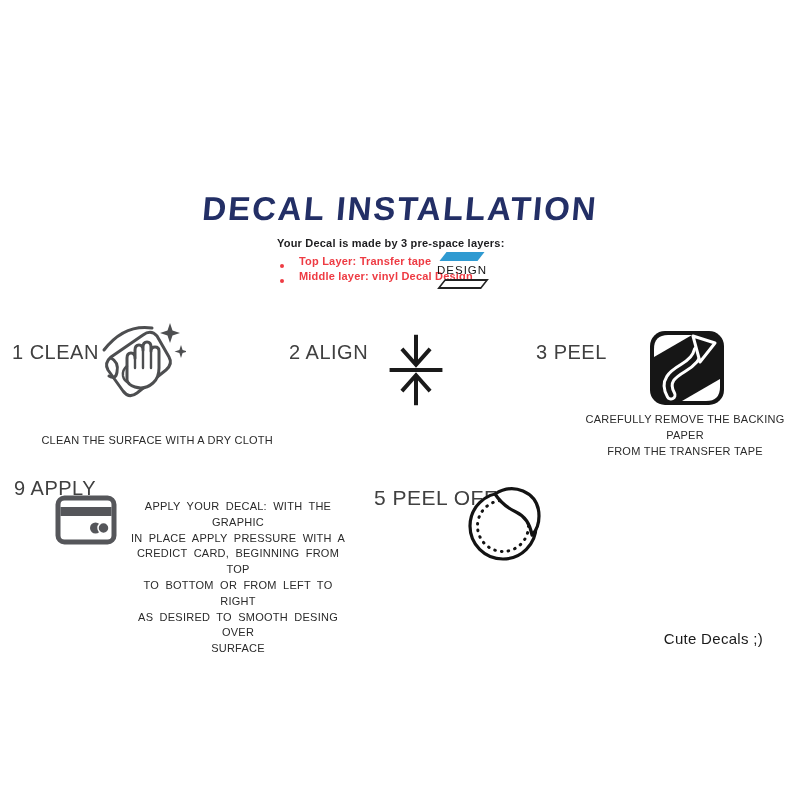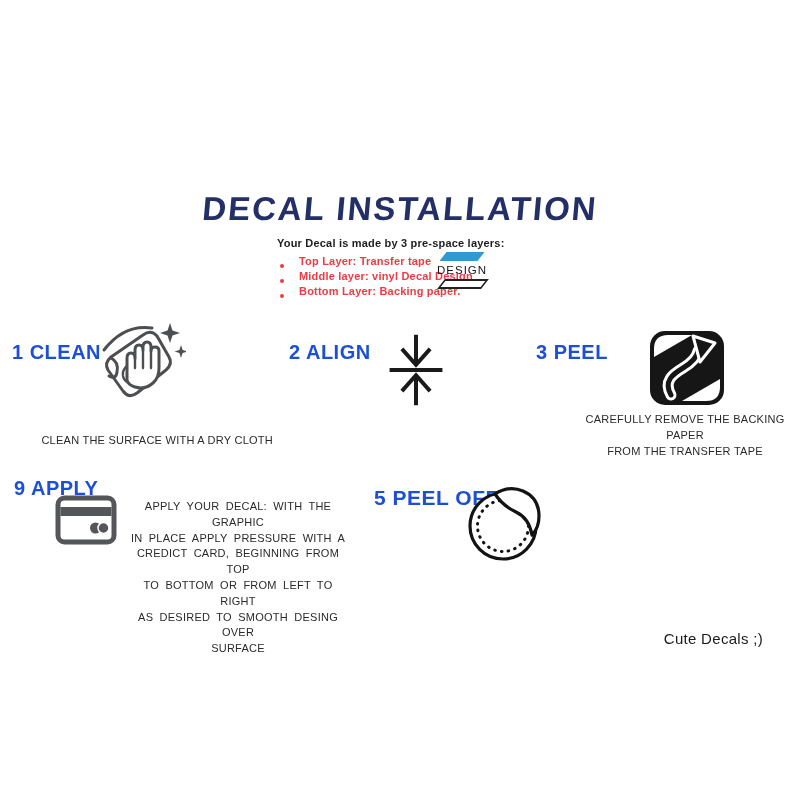--- a/index.html
+++ b/index.html
@@ -14,21 +14,21 @@
   .intro-heading{font-size:11px;font-weight:bold;color:#1d1d1f;letter-spacing:0.2px;margin-bottom:6px;}
   .bullet-row{display:flex;align-items:flex-end;margin-bottom:2.6px;}
   .bullet-dot{width:4px;height:4px;border-radius:50%;background:#ee3b43;margin:0 15px 0 3px;flex:0 0 auto;}
   .bullet-label{font-size:11px;font-weight:bold;color:#ee3b43;letter-spacing:0.2px;line-height:12.6px;white-space:nowrap;}
 
   .layer-diagram{position:absolute;left:429px;top:252px;width:64px;}
   .layer-top{width:38px;height:9px;background:#2f9ad1;transform:skewX(-38deg);margin-left:14px;}
   .layer-mid{font-size:11.5px;color:#161616;letter-spacing:1px;margin:3px 0 3px 8px;}
   .layer-bottom{width:40px;height:6px;border:2px solid #222;background:#fff;transform:skewX(-38deg);margin-left:12px;}
 
-  .step-label{position:absolute;color:#1d4ed8;font-size:20px;font-weight:bold;letter-spacing:0.5px;white-space:nowrap;text-align:center;}
+  .step-label{position:absolute;color:#404040;font-size:20px;font-weight:normal;letter-spacing:0.5px;white-space:nowrap;text-align:center;}
   .lbl-1{left:12px;top:341px;}
   .lbl-2{left:289px;top:341px;}
   .lbl-3{left:536px;top:341px;}
   .lbl-4{left:14px;top:477px;}
   .lbl-5{left:374px;top:486px;font-size:21px;}
 
   .caption{position:absolute;font-size:11px;color:#2a2a2a;letter-spacing:0.25px;line-height:15.8px;white-space:pre-line;}
   .cap-1{left:38px;top:412px;width:235px;text-align:right;white-space:nowrap;margin-top:21px;}
   .cap-2{left:296px;top:406px;width:242px;text-align:center;}
   .cap-3{left:566px;top:412px;width:238px;text-align:center;}
@@ -53,24 +53,20 @@
 
   <div class="intro">
     <div class="intro-heading">Your Decal is made by 3 pre-space layers:</div>
     <div class="bullet-row">
       <span class="bullet-dot"></span>
       <span class="bullet-label">Top Layer: Transfer tape</span>
     </div>
     <div class="bullet-row">
       <span class="bullet-dot"></span>
       <span class="bullet-label">Middle layer: vinyl Decal Design</span>
-    </div>
-    <div class="bullet-row">
-      <span class="bullet-dot"></span>
-      <span class="bullet-label">Bottom Layer: Backing paper.</span>
     </div>
   </div>
 
   <div class="layer-diagram">
     <div class="layer-top"></div>
     <div class="layer-mid">DESIGN</div>
     <div class="layer-bottom"></div>
   </div>
 
   <div class="step-label lbl-1">1 CLEAN</div>

